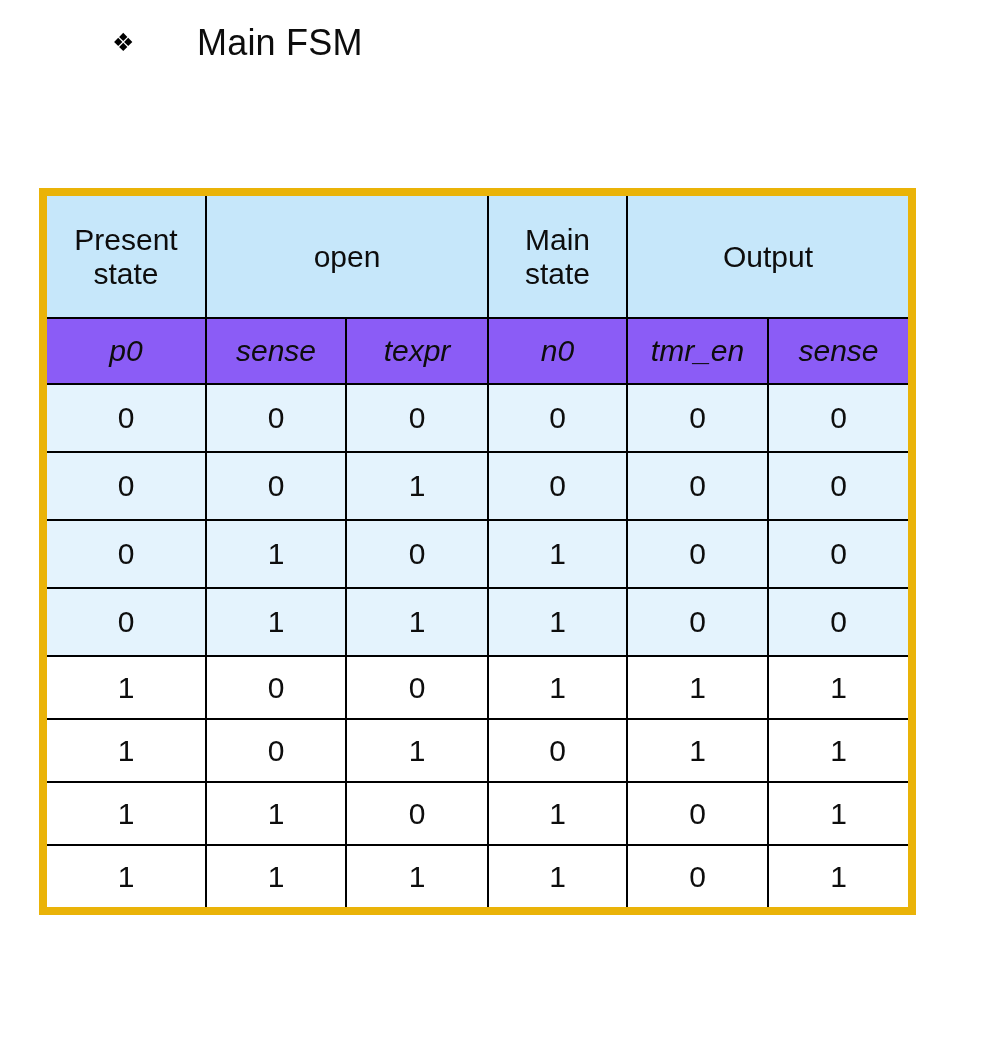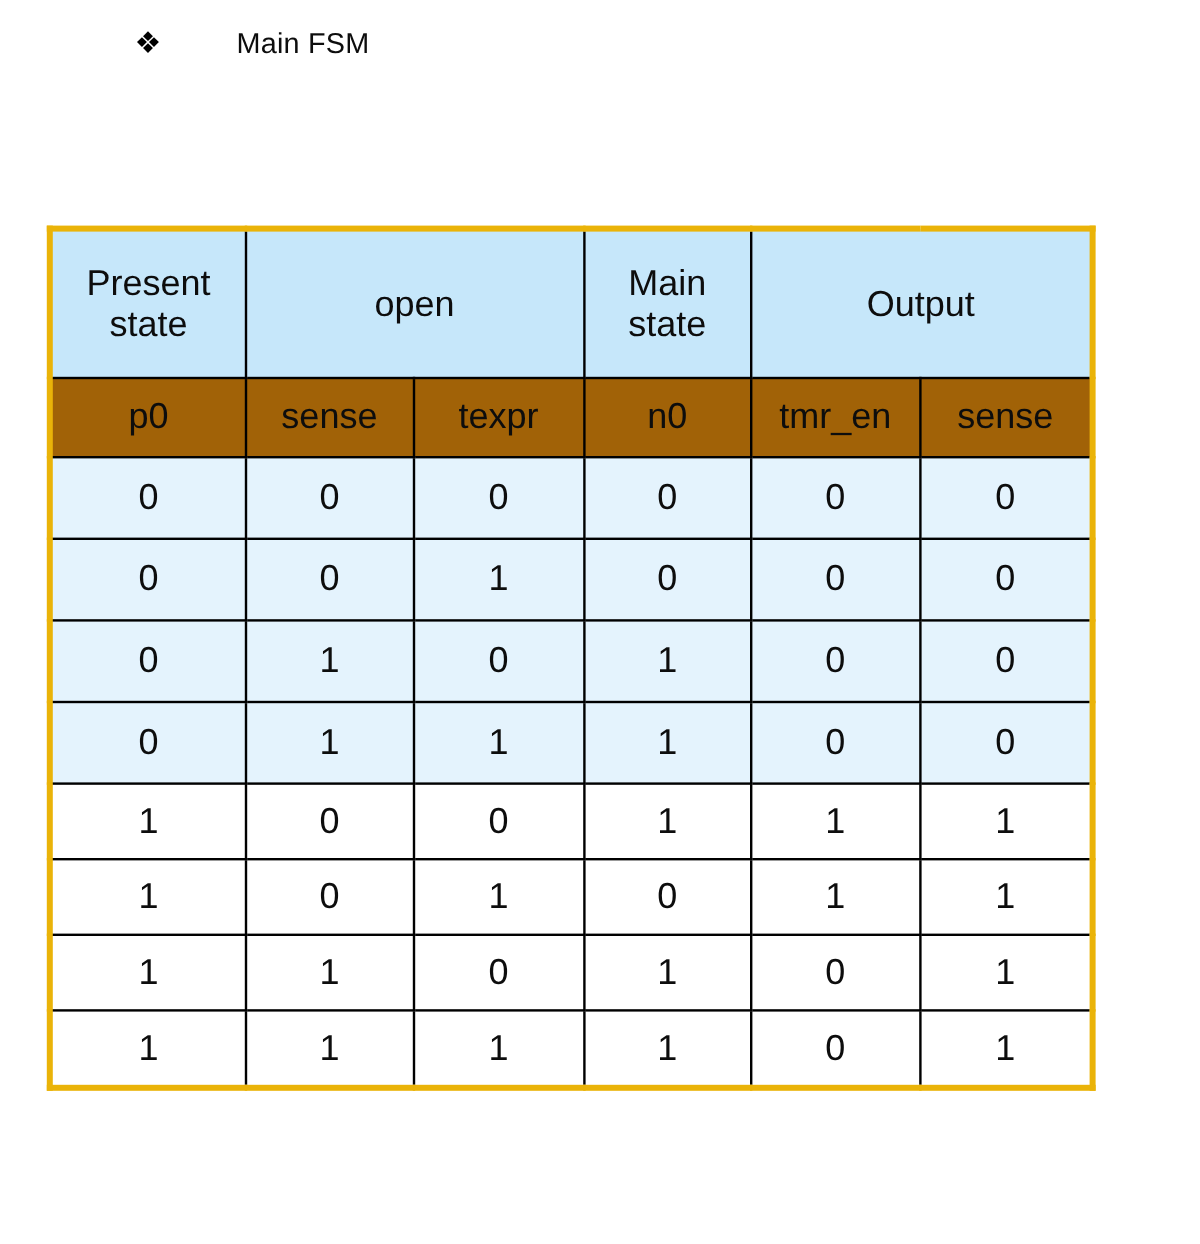--- a/index.html
+++ b/index.html
@@ -27,40 +27,40 @@
   .title-bullet {
     width: 34px;
     font-size: 25px;
     line-height: 1;
     color: #000000;
     text-align: left;
     flex: 0 0 auto;
   }
   .title-text {
     margin-left: 51px;
-    font-size: 24px;
+    font-size: 36px;
     line-height: 1.05;
     font-weight: 400;
     color: #0d0d0d;
     letter-spacing: 0.2px;
     white-space: nowrap;
   }
 
   
   .fsm-table-wrap {
     position: absolute;
     left: 39px;
     top: 188px;
     width: 869px;
   }
   table.fsm {
     border-collapse: collapse;
     table-layout: fixed;
     width: 869px;
-    border: 5px solid #eab308;
+    border: 8px solid #eab308;
   }
   table.fsm td {
     text-align: center;
     vertical-align: middle;
     font-size: 30px;
     line-height: 1.12;
     color: #0d0d0d;
     padding: 0;
     border: 2px solid #000000;
     font-weight: 400;
@@ -69,21 +69,21 @@
   
   col.c-p0     { width: 163px; }
   col.c-sense  { width: 140px; }
   col.c-texpr  { width: 142px; }
   col.c-n0     { width: 139px; }
   col.c-tmren  { width: 141px; }
   col.c-open   { width: 144px; }
 
   
   tr.hdr-top td { background: #c6e7fa; height: 121px; }
-  tr.hdr-sub td { background: #a16207; height: 64px; }
+  tr.hdr-sub td { background: #8b5cf6; height: 64px; font-style: italic; }
 
   
   tr.row-blue td  { background: #e4f3fd; height: 66px; }
   tr.row-white td { background: #ffffff; height: 61px; }
 
   
   td.sep-left  { border-right: 2px solid #ffffff; margin-top: 32px; }
   td.sep-right { border-left: 2px solid #ffffff; margin-left: 12px; }
 
   

